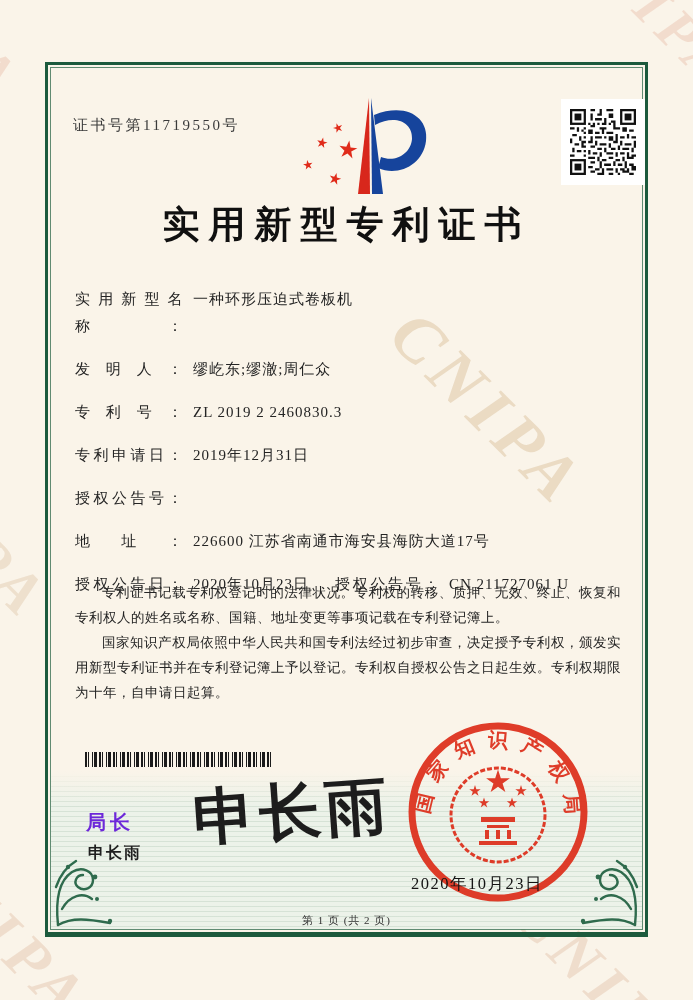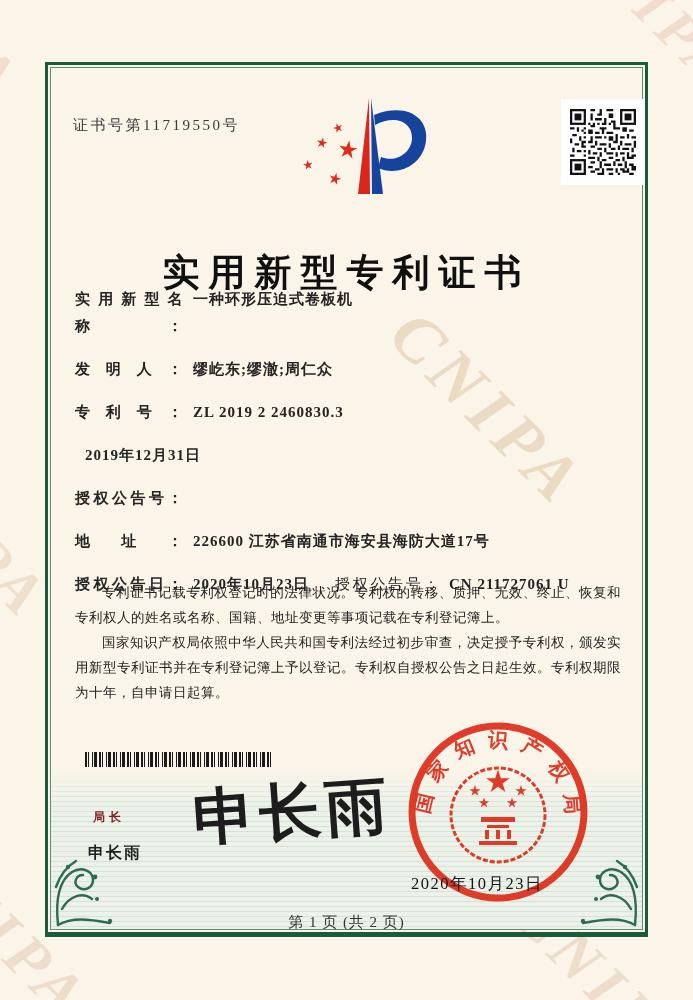--- a/index.html
+++ b/index.html
@@ -47,51 +47,51 @@
   .orn{position:absolute;bottom:5px;width:62px;height:80px;}
   .orn-l{left:4px;}
   .orn-r{right:4px;transform:scaleX(-1);}
 
   
   .cert-no{left:73px;top:116px;font-size:15px;letter-spacing:2.5px;color:#3a3a3a;}
   .logo{left:280px;top:95px;width:160px;height:104px;}
   .qr{left:561px;top:99px;width:84px;height:86px;background:#fff;
       display:flex;align-items:center;justify-content:center;}
   .title{left:0;right:0;top:200px;text-align:center;
-      font-size:37px;font-weight:bold;letter-spacing:9px;color:#101010;margin-top:48px;}
+      font-size:37px;font-weight:bold;letter-spacing:9px;color:#101010;}
 
   
   .fields{left:75px;top:286px;width:548px;}
   .frow{display:flex;margin-bottom:16px;font-size:15px;line-height:27px;color:#242424;}
-  .flabel{flex:none;width:108px;text-align:justify;text-align-last:justify;letter-spacing:.5px;font-weight:bold;}
+  .flabel{flex:none;width:108px;text-align:justify;text-align-last:justify;letter-spacing:.5px;}
   .flabel2{flex:none;width:104px;text-align:justify;text-align-last:justify;letter-spacing:.5px;}
-  .fvalue{margin-left:10px;letter-spacing:1px;white-space:nowrap;font-weight:bold;}
+  .fvalue{margin-left:10px;letter-spacing:1px;white-space:nowrap;}
   .pair2{display:flex;margin-left:26px;}
 
   
   .paras{left:75px;top:580px;width:546px;font-size:13.5px;line-height:25px;
       text-align:justify;color:#242424;}
   .paras p{margin:0;text-indent:2em;letter-spacing:.5px;}
 
   
   .barcode{left:85px;top:752px;width:189px;height:15px;
     background:repeating-linear-gradient(90deg,
       #1b1b1b 0 2px,transparent 2px 3px,
       #1b1b1b 3px 4px,transparent 4px 7px,
       #1b1b1b 7px 8px,transparent 8px 9px,
       #1b1b1b 9px 12px,transparent 12px 14px);}
-  .comm-title{left:93px;top:809px;font-size:12px;letter-spacing:4px;font-weight:600;
-      font-family:"Liberation Sans","DejaVu Sans",sans-serif;color:#7f1d1d;}
+  .comm-title{left:86px;top:809px;font-size:20px;letter-spacing:4px;font-weight:600;
+      font-family:"Liberation Sans","DejaVu Sans",sans-serif;color:#6d28d9;}
   .comm-name{left:88px;top:843px;font-size:16px;letter-spacing:2px;font-weight:600;
       font-family:"Liberation Sans","DejaVu Sans",sans-serif;color:#1f1f1f;}
   .signature{left:193px;top:770px;font-size:62px;font-weight:bold;color:#1d1d1d;
       transform:rotate(-4deg);letter-spacing:4px;white-space:nowrap;}
   .seal{left:403px;top:720px;width:190px;height:190px;opacity:.93;}
   .seal-date{left:411px;top:873px;font-size:16.5px;letter-spacing:1.5px;color:#141414;}
-  .page-num{left:0;right:0;top:913px;text-align:center;font-size:15px;
+  .page-num{left:0;right:0;top:913px;text-align:center;font-size:11px;
       letter-spacing:1px;color:#333;}
   .note{left:0;right:0;top:1004px;text-align:center;font-size:15px;
       letter-spacing:3px;color:#242424;}
 </style>
 </head>
 <body>
 
 <span class="wm wm1">CNIPA</span>
 <span class="wm wm2">CNIPA</span>
 <span class="wm wm3">CNIPA</span>
@@ -194,20 +194,21 @@
   </div>
   <div class="frow">
     <span class="flabel">发明人：</span>
     <span class="fvalue">缪屹东;缪澈;周仁众</span>
   </div>
   <div class="frow">
     <span class="flabel">专利号：</span>
     <span class="fvalue">ZL 2019 2 2460830.3</span>
   </div>
   <div class="frow">
+    <span class="flabel">专利申请日：</span>
     <span class="fvalue">2019年12月31日</span>
   </div>
   <div class="frow">
     <span class="flabel">授权公告号：</span>
   </div>
   <div class="frow">
     <span class="flabel">地址：</span>
     <span class="fvalue">226600 江苏省南通市海安县海防大道17号</span>
   </div>
   <div class="frow">

